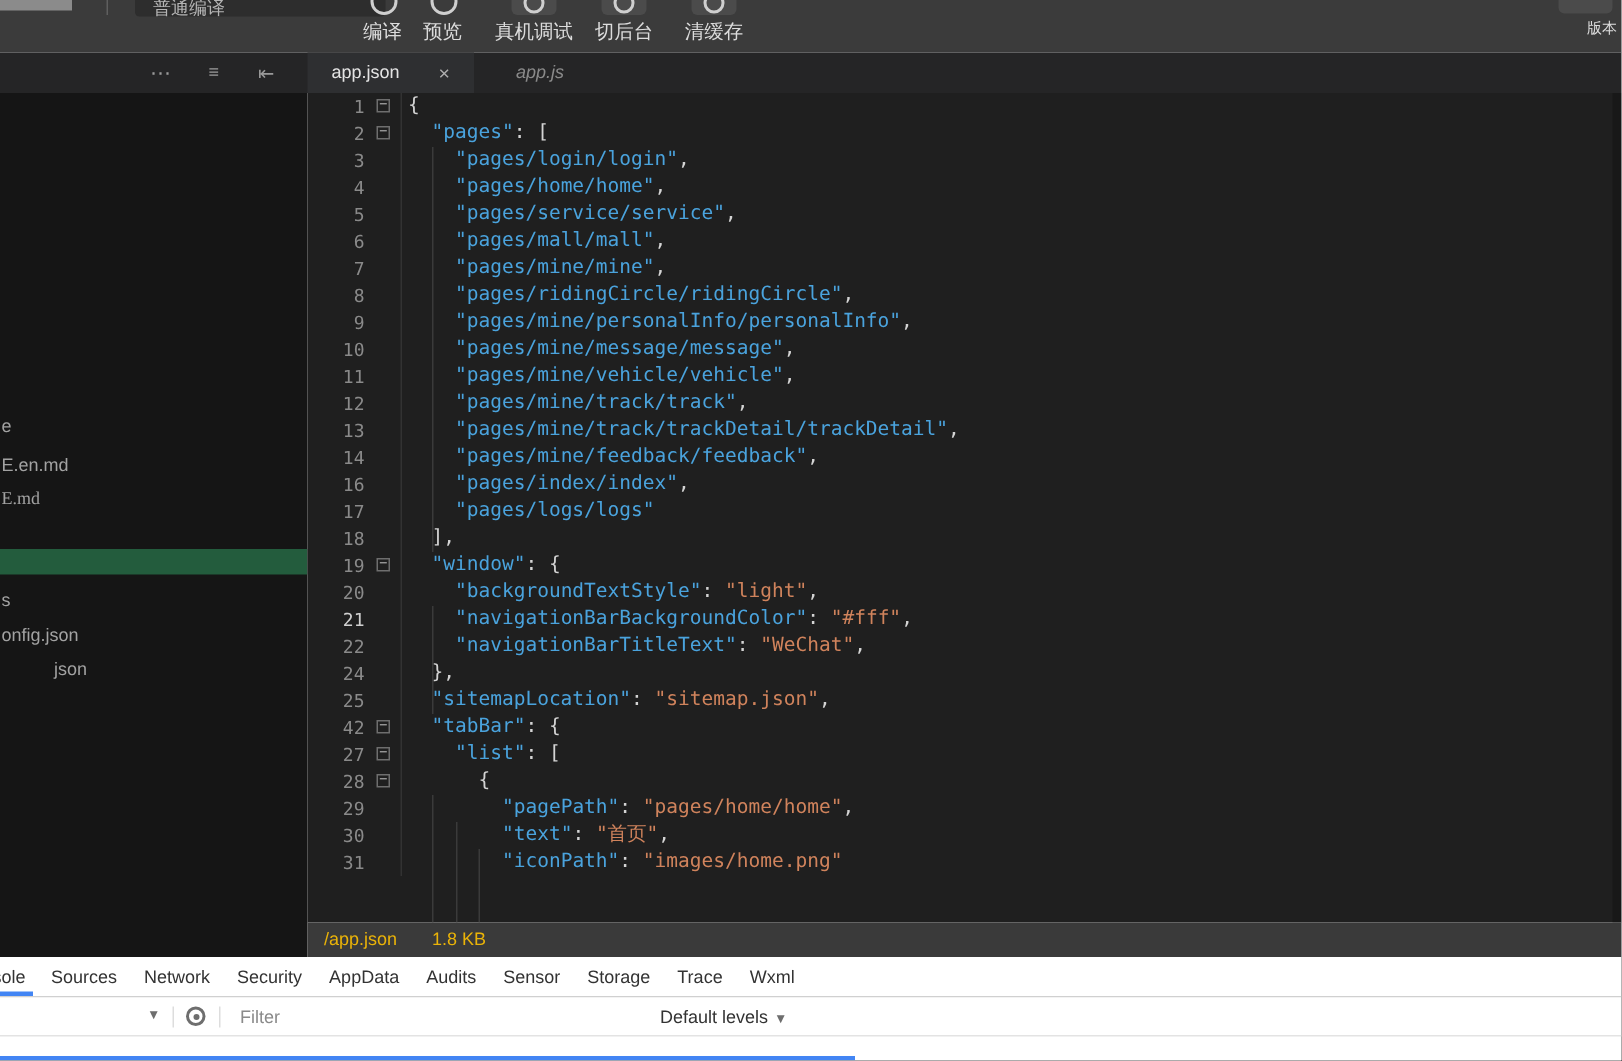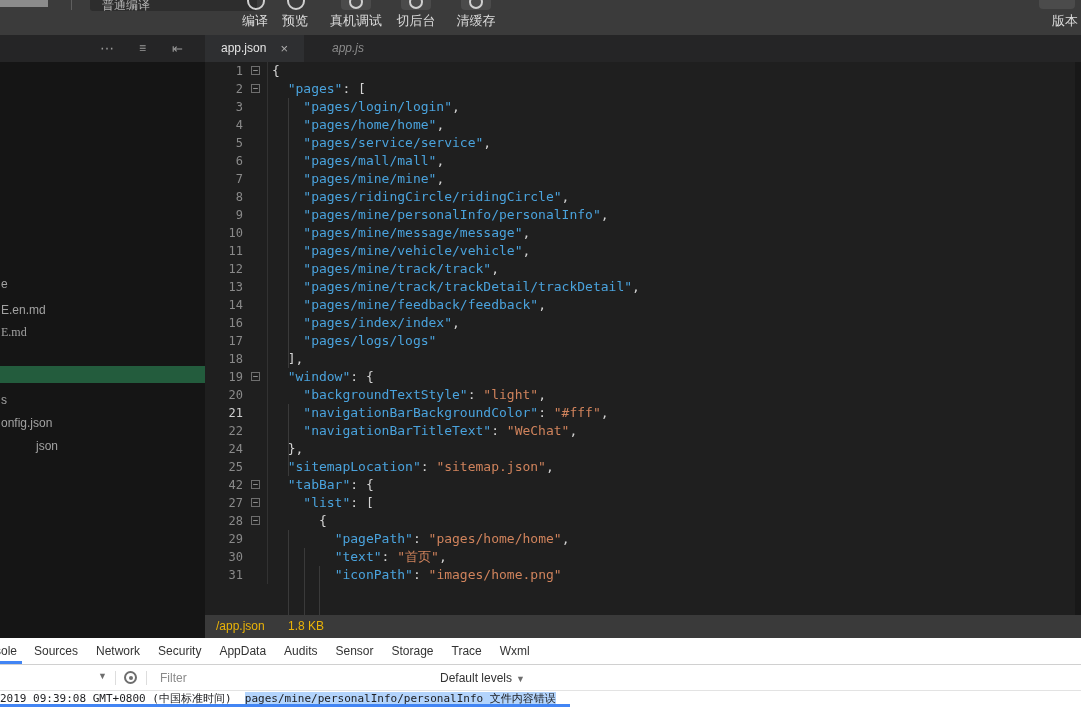--- a/index.html
+++ b/index.html
@@ -19,33 +19,33 @@
        border:2px solid #cfcfcf;border-radius:50%;}
   .tb-btn .pill{position:absolute;top:-8px;left:50%;margin-left:-15px;width:30px;height:18px;
        background:#4b4b4b;border-radius:4px;}
   .tb-btn .pill .circ2{position:absolute;top:3px;left:8px;width:10px;height:10px;
        border:2px solid #cfcfcf;border-radius:50%;}
   .tb-btn:nth-child(4){left:228px;width:54px;}
   .tb-btn:nth-child(5){left:268px;width:54px;}
   .tb-btn:nth-child(6){left:328px;width:56px;}
   .tb-btn:nth-child(7){left:392px;width:48px;}
   .tb-btn:nth-child(8){left:452px;width:48px;}
-  #version-btn{position:absolute;right:2px;top:0;width:52px;height:35px;color:#dcdcdc;font-size:13px;cursor:pointer;}
+  #version-btn{position:absolute;right:2px;top:0;width:52px;height:35px;color:#dcdcdc;font-size:10px;cursor:pointer;}
   #version-btn .lbl{position:absolute;top:12px;right:1px;white-space:nowrap;}
   #version-btn .pill{position:absolute;top:-8px;right:4px;width:36px;height:17px;background:#4b4b4b;border-radius:4px;}
 
   
   #tabrow{position:absolute;left:0;top:35px;width:1081px;height:27px;background:#252526;}
   .trow-icon{position:absolute;top:0;height:27px;line-height:27px;color:#9a9a9a;font-size:14px;cursor:pointer;}
   #icon-more{left:100px;}
   #icon-list{left:139px;font-size:12px;}
   #icon-collapse{left:172px;font-size:13px;}
   #tabs{position:absolute;left:205px;top:0;height:27px;display:flex;}
   .etab{height:27px;line-height:27px;padding:0 16px;font-size:12px;color:#8a8a8a;cursor:pointer;
-        display:flex;align-items:center;gap:14px;}
+        display:flex;align-items:center;gap:26px;}
   .etab.active{background:#2e2f31;color:#e4e4e4;}
   .etab.inactive{font-style:italic;padding:0 28px;}
   .etab .close{color:#aeaeae;font-size:13px;font-style:normal;cursor:pointer;}
 
   
   #sidebar{position:absolute;left:0;top:62px;width:205px;height:576px;background:#151515;overflow:hidden;}
   .sb-item{position:absolute;left:0;width:205px;height:18px;line-height:18px;color:#a2a2a2;
         font-size:12px;padding-left:1px;box-sizing:border-box;cursor:pointer;white-space:nowrap;}
   .sb-item.sel{height:17px;background:#235c3d;}
   .sb-item:nth-child(1){top:213px;}
@@ -364,16 +364,15 @@
     <span id="dd-caret">▼</span>
     <span class="dsep" id="dsep1"></span>
     <span id="eye-icon"></span>
     <span class="dsep" id="dsep2"></span>
     <input id="filter-input" placeholder="Filter" style="">
     <span id="levels">
       <span>Default levels</span><span class="car">▼</span>
     </span>
   </div>
 
-  <div id="console-line"><span>2019 09:39:08 GMT+0800 (中国标准时间)  </span><span class="selhl">pages/mine/personalInfo/personalInfo 文件内容错误</span></div>
   <div id="selstrip"></div>
 
 </div>
 
 </body></html>

